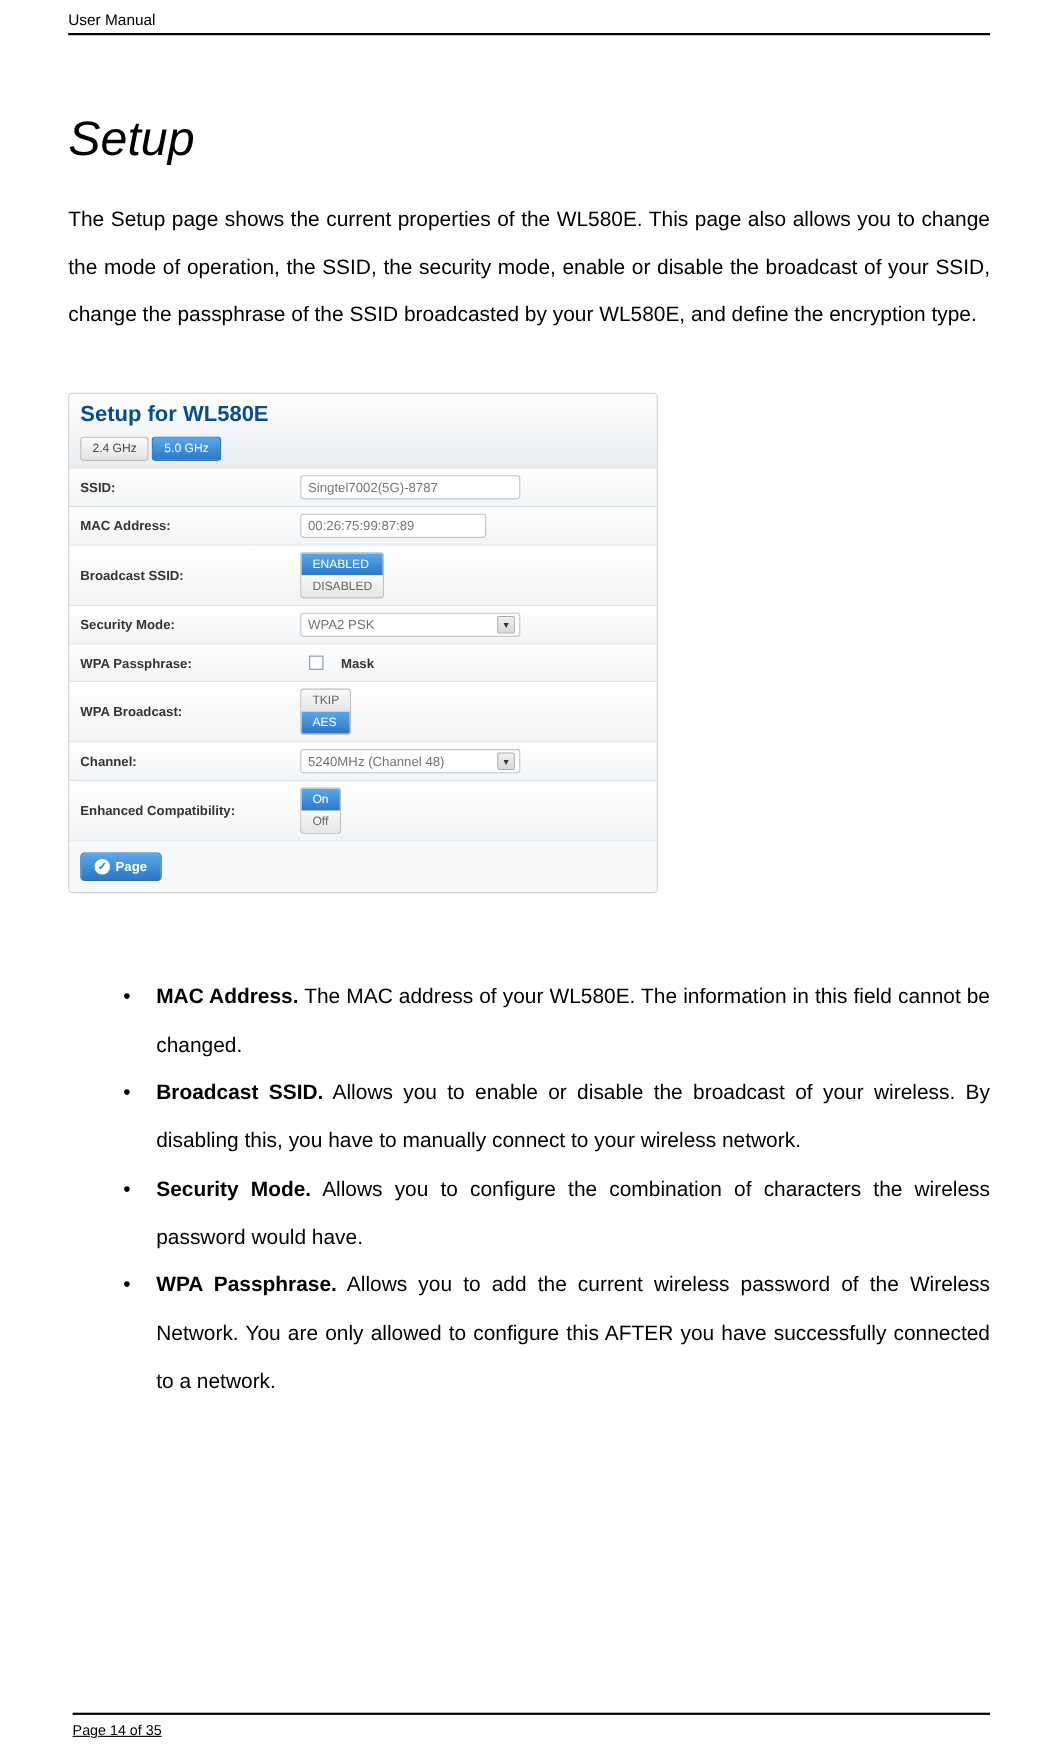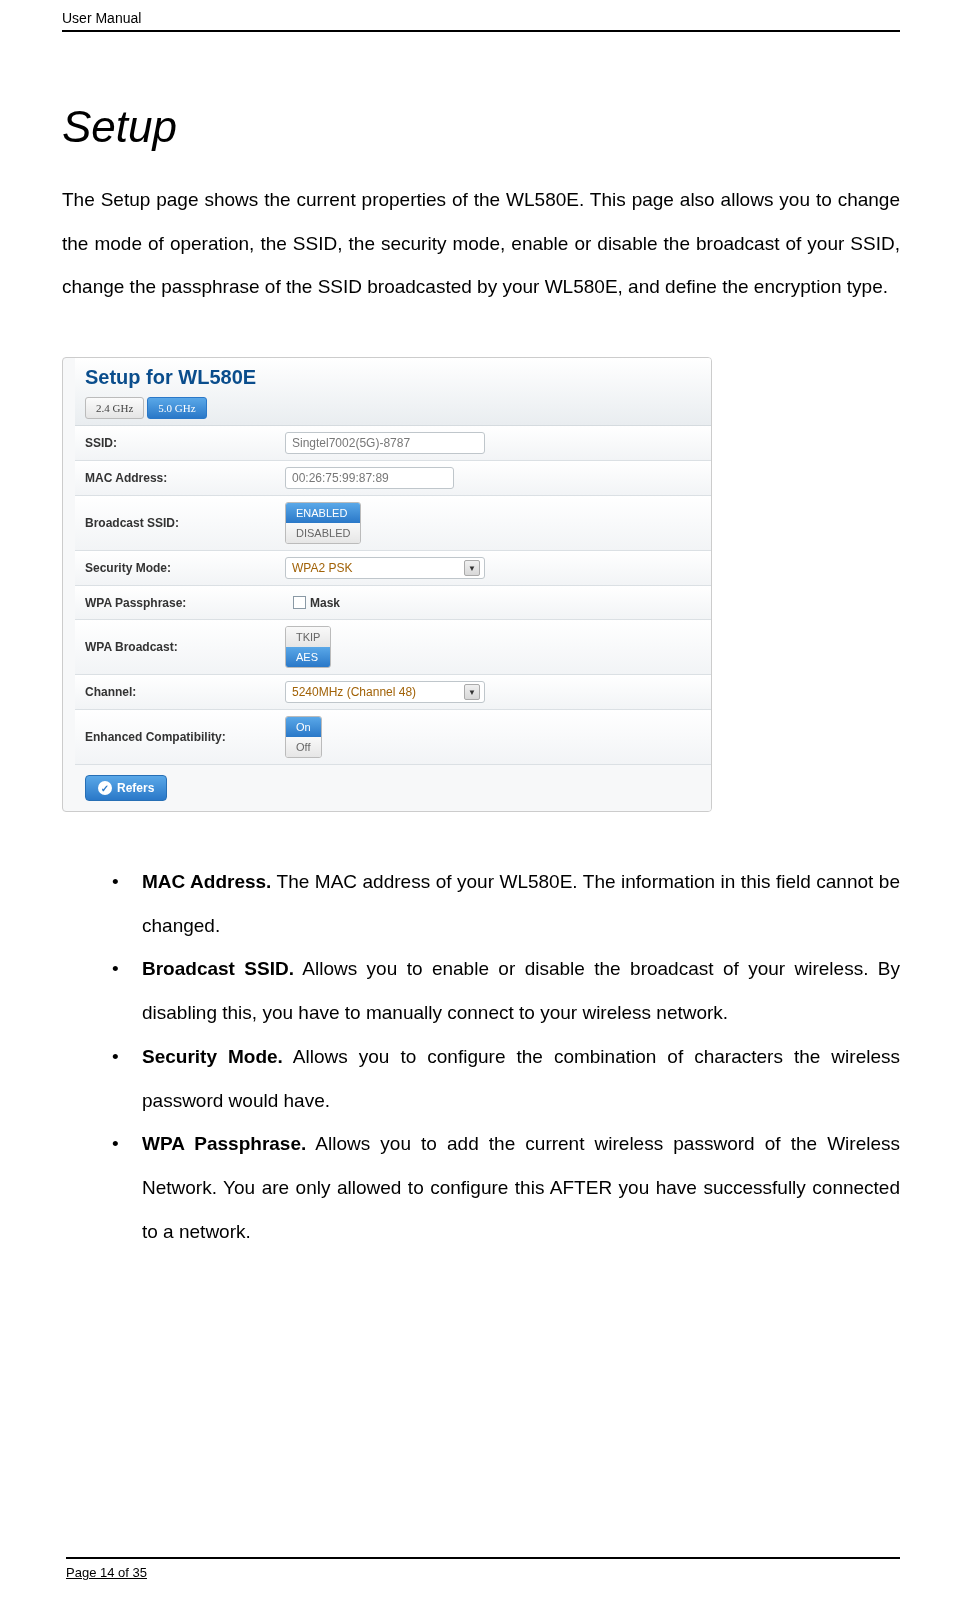--- a/index.html
+++ b/index.html
@@ -24,44 +24,43 @@
     font-style: italic;
   }
   .intro {
     font-size: 19px;
     line-height: 2.3;
     text-align: justify;
     margin-bottom: 48px;
   }
   
   .shot {
-    width: 650px;
+    width: 536px;
     border: 1px solid #ccc;
     border-radius: 4px;
     background: #f7f8f9;
     font-family: Arial, Helvetica, sans-serif;
     font-size: 12px;
     color: #333;
-    margin-bottom: 48px;
+    margin-bottom: 73px;
     overflow: hidden;
-    padding-left: 12px;
   }
   .shot-head {
     background: linear-gradient(#ffffff, #e9edf0);
     padding: 8px 10px 6px 10px;
     border-bottom: 1px solid #d5dbdf;
   }
   .shot-head .title {
     color: #0a4d8c;
     font-weight: bold;
     font-size: 20px;
     margin-bottom: 8px;
     display: block;
   }
-  .tabs { display: flex; gap: 0; font-family: Liberation Serif, serif; }
+  .tabs { display: flex; gap: 0; }
   .tab {
     padding: 4px 10px;
     font-size: 11px;
     border-radius: 3px;
     border: 1px solid #bbb;
     background: linear-gradient(#fbfbfb,#e5e5e5);
     color: #444;
     cursor: pointer;
     margin-right: 3px;
   }
@@ -108,30 +107,30 @@
   .selectbox {
     display: inline-flex;
     align-items: center;
     border: 1px solid #bfc6cb;
     border-radius: 3px;
     background: #fff;
     min-width: 200px;
     padding: 2px 4px 2px 6px;
     justify-content: space-between;
   }
-  .selectbox .sv { color: #a16207; font-size: 12px; }
+  .selectbox .sv { color: #737373; font-size: 12px; }
   .selectbox .arrow {
     width: 16px; height: 16px;
     background: linear-gradient(#f0f0f0,#d8d8d8);
     border: 1px solid #aaa;
     border-radius: 2px;
     display:flex;align-items:center;justify-content:center;
     font-size:8px;color:#333;
   }
-  .mask { display:inline-flex; align-items:center; gap:4px; margin-left:8px; font-weight:bold; font-size:12px; }
+  .mask { display:inline-flex; align-items:center; gap:16px; margin-left:8px; font-weight:bold; font-size:12px; }
   .checkbox { width:13px; height:13px; border:1px solid #8a99a5; background:#fff; }
   .apply-btn {
     display: inline-flex;
     align-items: center;
     gap: 5px;
     margin: 10px;
     padding: 5px 12px;
     border-radius: 4px;
     background: linear-gradient(#5aa8e8,#2a78c8);
     color: #fff;
@@ -248,21 +247,21 @@
     <div class="label">Enhanced Compatibility:</div>
     <div class="seg">
       <span class="on">On</span>
       <span>Off</span>
     </div>
   </div>
 
   <div style="background:#f7f8f9;">
     <div class="apply-btn">
       <span class="chk">✓</span>
-      <span>Refers</span>
+      <span>Page</span>
     </div>
   </div>
 </div>
 
 <ul class="desc">
   <li><b>MAC Address.</b><span> The MAC address of your WL580E. The information in this field cannot be changed.</span></li>
   <li><b>Broadcast SSID.</b><span> Allows you to enable or disable the broadcast of your wireless. By disabling this, you have to manually connect to your wireless network.</span></li>
   <li><b>Security Mode.</b><span> Allows you to configure the combination of characters the wireless password would have.</span></li>
   <li><b>WPA Passphrase.</b><span> Allows you to add the current wireless password of the Wireless Network. You are only allowed to configure this AFTER you have successfully connected to a network.</span></li>
 </ul>

